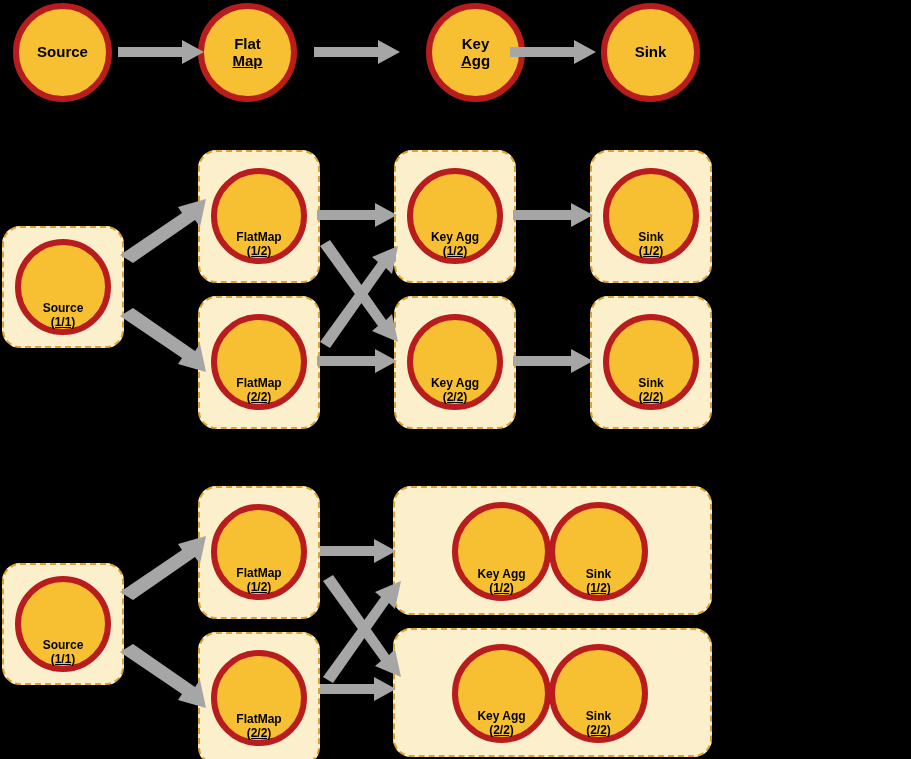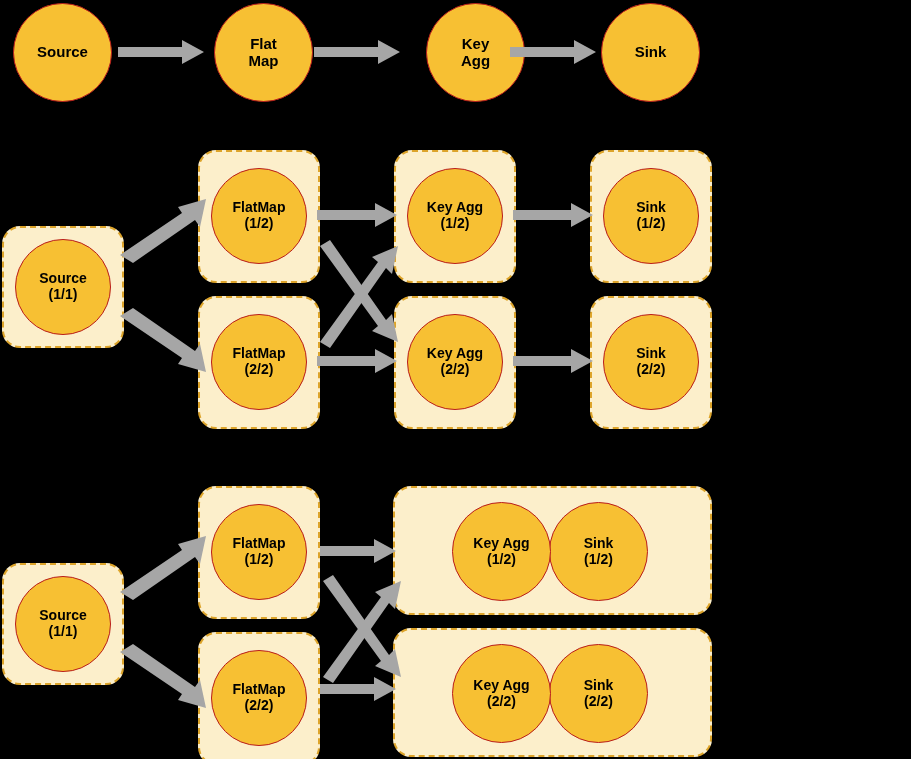--- a/index.html
+++ b/index.html
@@ -6,45 +6,45 @@
   html,body{margin:0;padding:0;background:#000;}
   body{
     font-family:"Liberation Sans","DejaVu Sans",sans-serif;
     width:911px;height:759px;overflow:hidden;position:relative;
   }
   #stage{position:relative;width:911px;height:759px;background:#000000;}
 
   
   .node{
     position:absolute;border-radius:50%;
-    background:#F7C033;border:1px solid #b91c1c;
+    background:#F7C033;border:6px solid #b91c1c;
     box-sizing:border-box;
     display:flex;align-items:center;justify-content:center;
     text-align:center;line-height:1.12;
     color:#000000;font-weight:bold;
     z-index:5;
   }
   .node .lbl{display:block;pointer-events:none;}
-  .node .sub{display:block;pointer-events:none;}
+  .node .sub{display:block;pointer-events:none;text-decoration:underline;}
 
   
   .slot{
     position:absolute;box-sizing:border-box;
     background:#FCEFCB;
     border:2px dashed #DDA42A;
     border-radius:18px;
     z-index:2;
   }
 
   
   .arrow{position:absolute;z-index:8;}
   svg{display:block;overflow:visible;}
 
   .t-big{font-size:15px;}
-  .t-mid{font-size:14px;}
+  .t-mid{font-size:12px;align-items:flex-end;}
 </style>
 </head>
 <body>
 
 <div id="stage">
 
   <div>
 
     <svg class="arrow" style="left:118px;top:38px;" width="88" height="28">
       <path d="M0,9 L64,9 L64,2 L86,14 L64,26 L64,19 L0,19 Z" fill="#A6A6A6"></path>
@@ -56,21 +56,21 @@
       <path d="M0,9 L64,9 L64,2 L86,14 L64,26 L64,19 L0,19 Z" fill="#A6A6A6"></path>
     </svg>
 
     <div class="node t-big" style="left:13px;top:3px;width:99px;height:99px;">
       <div>
         <span class="lbl">Source</span>
         <span class="sub"></span>
       </div>
     </div>
 
-    <div class="node t-big" style="left:214px;top:3px;width:99px;height:99px;">
+    <div class="node t-big" style="left:198px;top:3px;width:99px;height:99px;">
       <div>
         <span class="lbl">Flat</span>
         <span class="sub">Map</span>
       </div>
     </div>
 
     <div class="node t-big" style="left:426px;top:3px;width:99px;height:99px;">
       <div>
         <span class="lbl">Key</span>
         <span class="sub">Agg</span>

